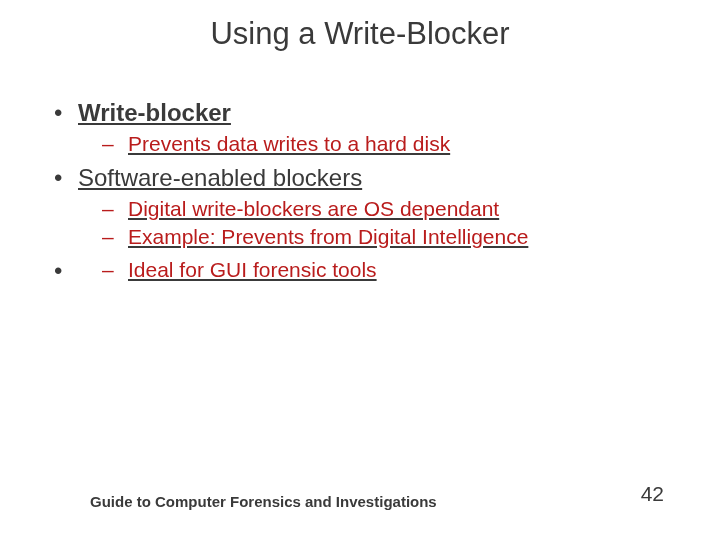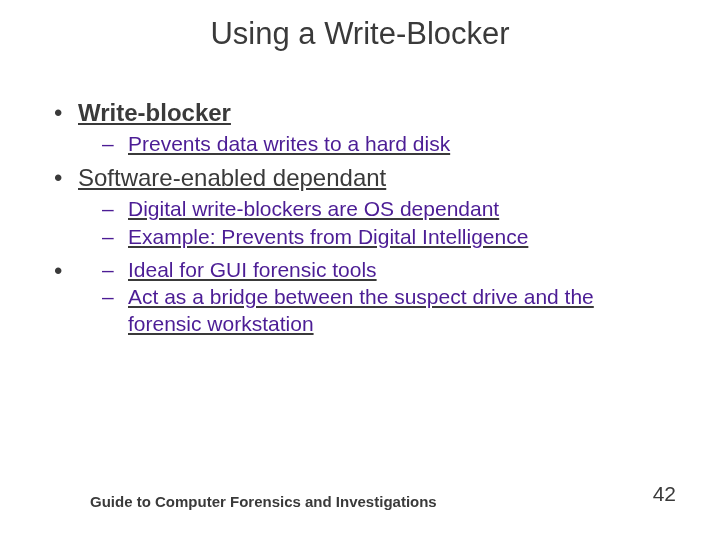--- a/index.html
+++ b/index.html
@@ -55,40 +55,40 @@
     list-style: none;
     margin: 2px 0 6px 0;
     padding: 0;
   }
   ul.level2 > li {
     position: relative;
     padding-left: 30px;
     margin-left: 20px;
     font-size: 21px;
     line-height: 1.3;
-    color: #4c1d95;
+    color: #b91c1c;
   }
   ul.level2 > li::before {
     content: "–";
     position: absolute;
     left: 4px;
     top: 0;
     font-size: 21px;
   }
   .footer-left {
     position: absolute;
     left: 90px;
     bottom: 30px;
     font-size: 15px;
     font-weight: 700;
     color: #3a3a3a;
   }
   .footer-right {
     position: absolute;
-    right: 44px;
+    right: 56px;
     bottom: 34px;
     font-size: 21px;
     font-weight: 400;
     color: #3a3a3a;
   }
 </style>
 </head>
 <body>
 
 <div class="slide">
@@ -98,31 +98,30 @@
   <ul class="level1">
 
     <li>
       <span class="txt bold">Write-blocker</span>
       <ul class="level2">
         <li>Prevents data writes to a hard disk</li>
       </ul>
     </li>
 
     <li>
-      <span class="txt">Software-enabled dependant</span>
+      <span class="txt">Software-enabled blockers</span>
       <ul class="level2">
         <li>Digital write-blockers are OS dependant</li>
         <li>Example: Prevents from Digital Intelligence</li>
       </ul>
     </li>
 
     <li>
       <ul class="level2">
         <li>Ideal for GUI forensic tools</li>
-        <li>Act as a bridge between the suspect drive and the forensic workstation</li>
       </ul>
     </li>
 
   </ul>
 
   <div class="footer-left">Guide to Computer Forensics and Investigations</div>
   <div class="footer-right">42</div>
 
 </div>
 

